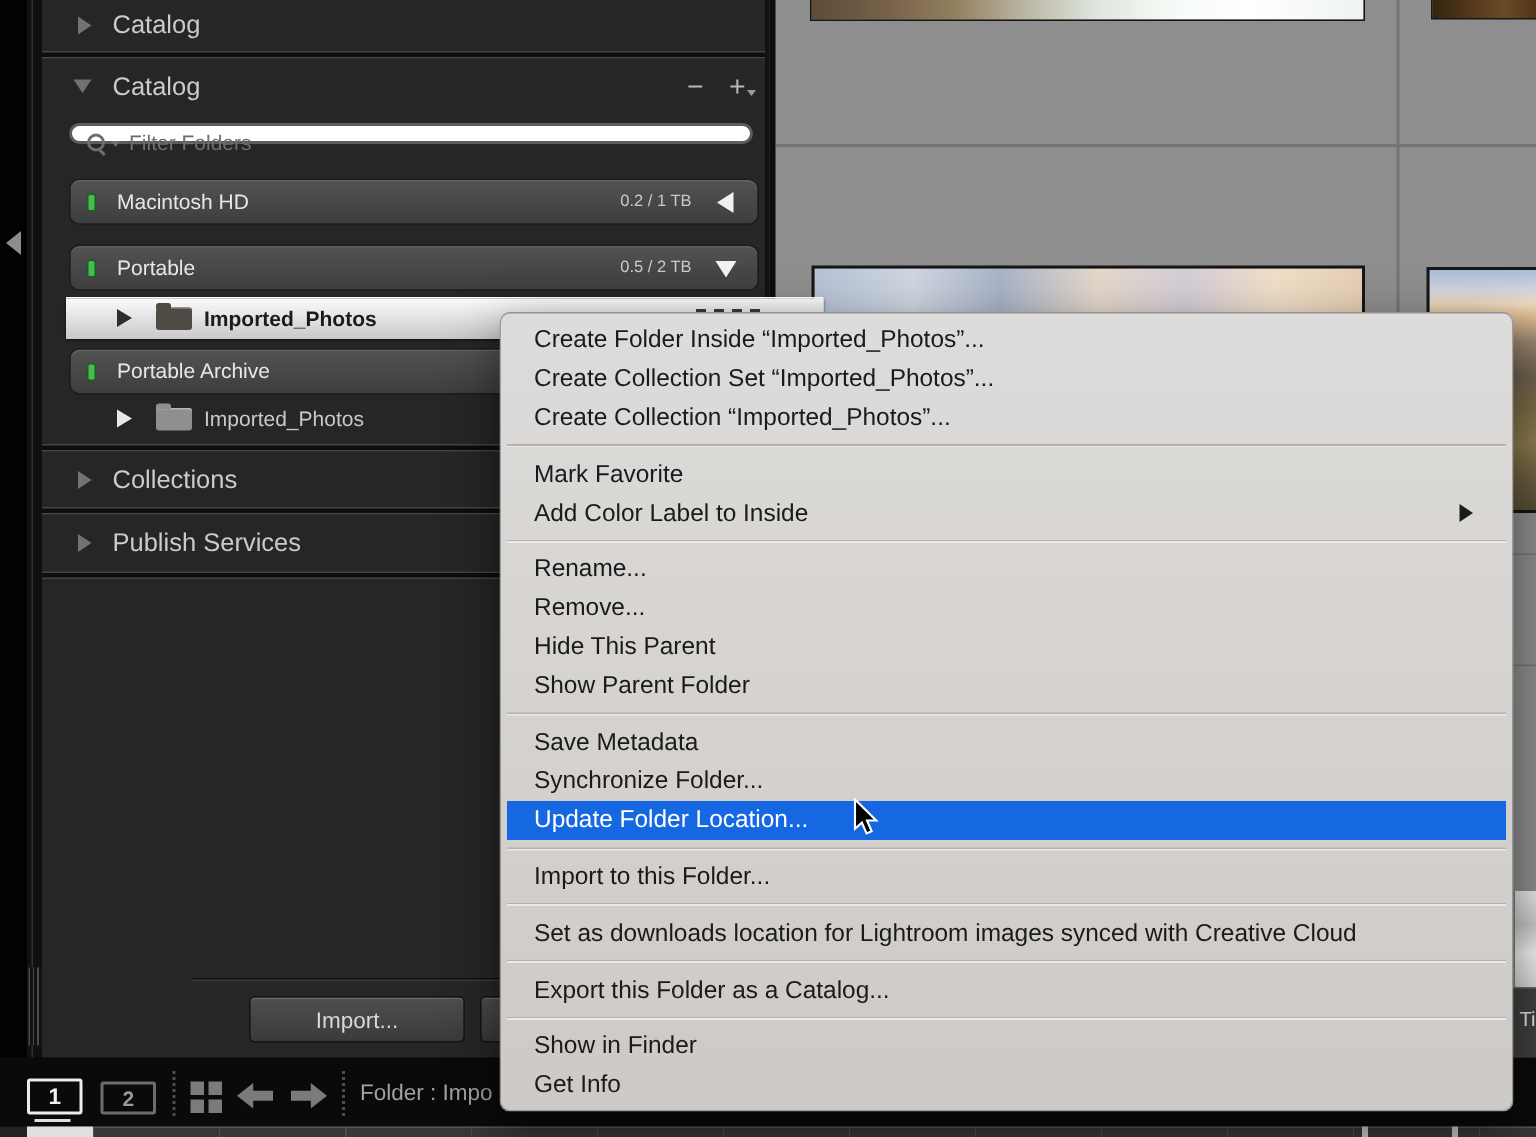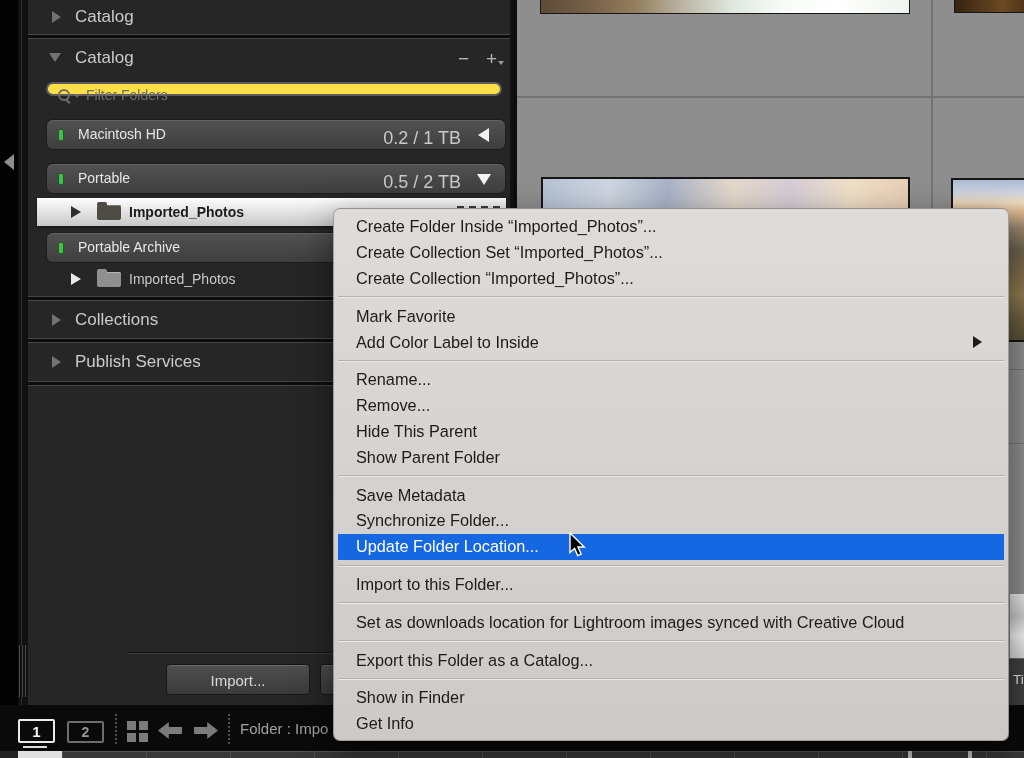--- a/index.html
+++ b/index.html
@@ -22,36 +22,36 @@
   .panel-header .hdr-label{position:absolute;left:47px;top:7px;}
   .tri-right{position:absolute;width:0;height:0;border-top:6px solid transparent;border-bottom:6px solid transparent;border-left:9px solid #8c8c8c;opacity:.75;}
   .tri-down{position:absolute;width:0;height:0;border-left:6px solid transparent;border-right:6px solid transparent;border-top:9px solid #8c8c8c;opacity:.75;}
   .groove{position:absolute;left:0;width:100%;height:5px;background:#0d0d0d;
     border-top:1px solid #464646;border-bottom:1px solid #464646;box-sizing:border-box;}
 
   .panel-btn{position:absolute;top:10px;color:#b5b5b5;font-size:19px;line-height:16px;cursor:default;}
   .plus-caret{display:inline-block;width:0;height:0;border-left:3px solid transparent;border-right:3px solid transparent;border-top:4px solid #9a9a9a;vertical-align:baseline;margin-left:1px;}
 
   #filter-box{position:absolute;left:18px;top:82px;width:456px;height:14px;border:2px solid #5c5c5c;
-    border-radius:15px;background:#fde047;box-sizing:border-box;}
+    border-radius:15px;background:#ffffff;box-sizing:border-box;}
   #filter-box .mag{position:absolute;left:10px;top:5px;width:8px;height:8px;border:2px solid #6e6e6e;border-radius:50%;}
   #filter-box .mag::after{content:"";position:absolute;left:7px;top:8px;width:2px;height:5px;background:#6e6e6e;transform:rotate(-45deg);}
   #filter-box .mag-caret{position:absolute;left:26px;top:10px;width:0;height:0;border-left:3px solid transparent;border-right:3px solid transparent;border-top:4px solid #6e6e6e;}
   #filter-box .ph{position:absolute;left:38px;top:3px;font-size:14px;color:#6f6f6f;}
 
   .volume{position:absolute;left:18px;width:460px;height:31px;border-radius:7px;
     background:linear-gradient(180deg,#525252,#3e3e3e);border:1px solid #1d1d1d;
     box-shadow:inset 0 1px 0 #636363;box-sizing:border-box;}
   .led{position:absolute;left:11px;top:9px;width:6px;height:12px;border-radius:2px;background:#43bf4d;border:1px solid #1f5c24;box-sizing:border-box;}
   .vol-name{position:absolute;left:31px;top:6px;font-size:14px;color:#e7e7e7;}
-  .vol-cap{position:absolute;right:44px;top:8px;font-size:18px;color:#c9c9c9;}
+  .vol-cap{position:absolute;right:44px;top:8px;font-size:11px;color:#c9c9c9;}
   .vol-tri-left{position:absolute;right:16px;top:8px;width:0;height:0;border-top:7px solid transparent;border-bottom:7px solid transparent;border-right:11px solid #f2f2f2;}
   .vol-tri-down{position:absolute;right:14px;top:10px;width:0;height:0;border-left:7px solid transparent;border-right:7px solid transparent;border-top:11px solid #f2f2f2;}
 
-  .folder-row{position:absolute;left:9px;width:469px;height:27px;}
+  .folder-row{position:absolute;left:16px;width:469px;height:27px;padding-left:36px;}
   .folder-row.selected{background:linear-gradient(180deg,#fbfbfb,#c8c8c8);border-top:1px solid #fff;box-shadow:0 1px 2px rgba(0,0,0,.5);}
   .row-tri{position:absolute;left:34px;top:7px;width:0;height:0;border-top:6px solid transparent;border-bottom:6px solid transparent;}
   .row-tri.dark{border-left:10px solid #2e2e2e;}
   .row-tri.light{border-left:10px solid #e8e8e8;}
   .folder-icon{position:absolute;left:60px;top:6px;width:24px;height:15px;border-radius:2px;}
   .folder-icon::before{content:"";position:absolute;left:0;top:-3px;width:10px;height:4px;border-radius:2px 2px 0 0;background:inherit;}
   .folder-icon.dark{background:#4e4a44;box-shadow:inset 0 1px 0 #7a756d;}
   .folder-icon.light{background:#8f8f8f;box-shadow:inset 0 1px 0 #b5b5b5;}
   .row-label{position:absolute;left:92px;top:5px;font-size:14px;}
   .folder-row.selected .row-label{color:#1b1b1b;font-weight:600;}

